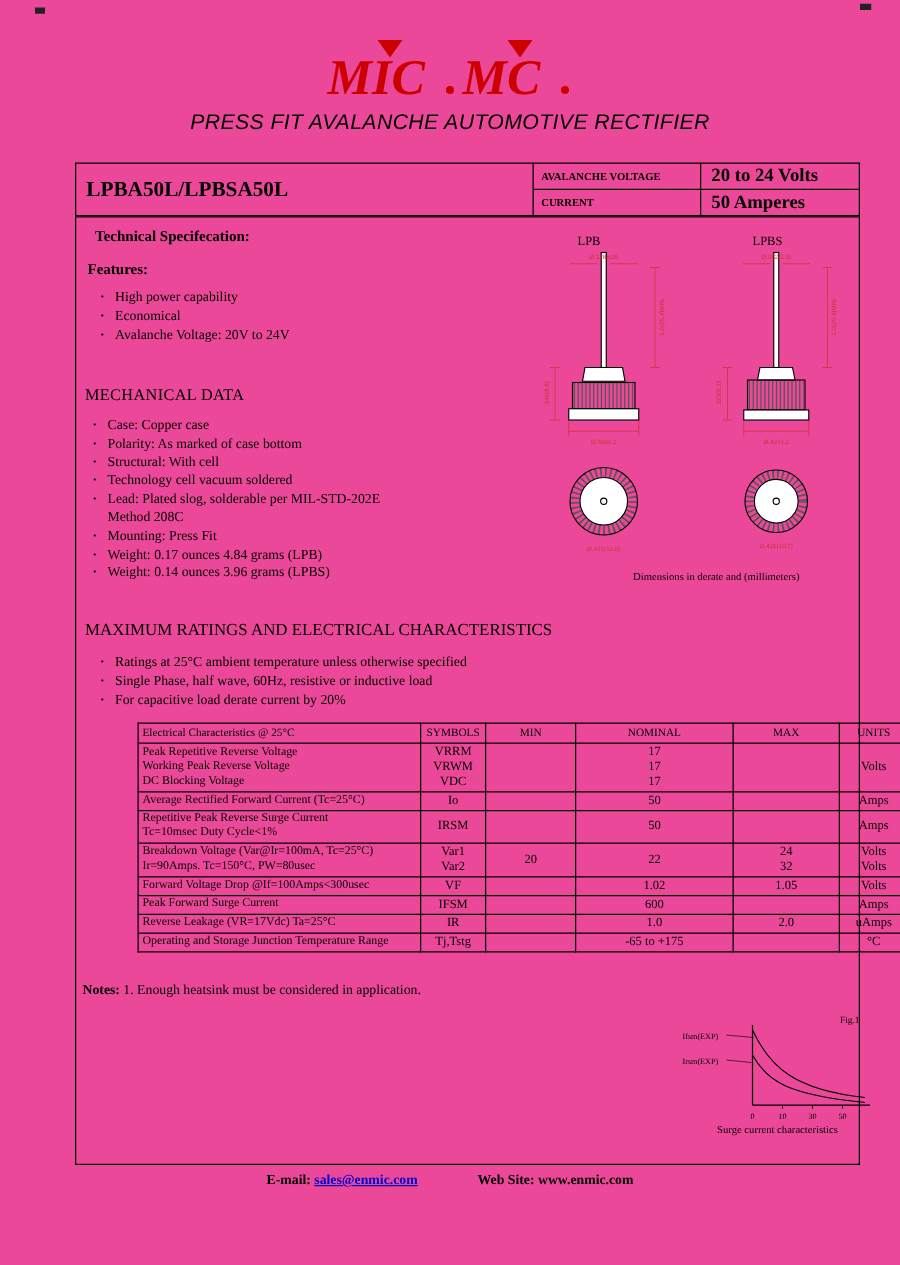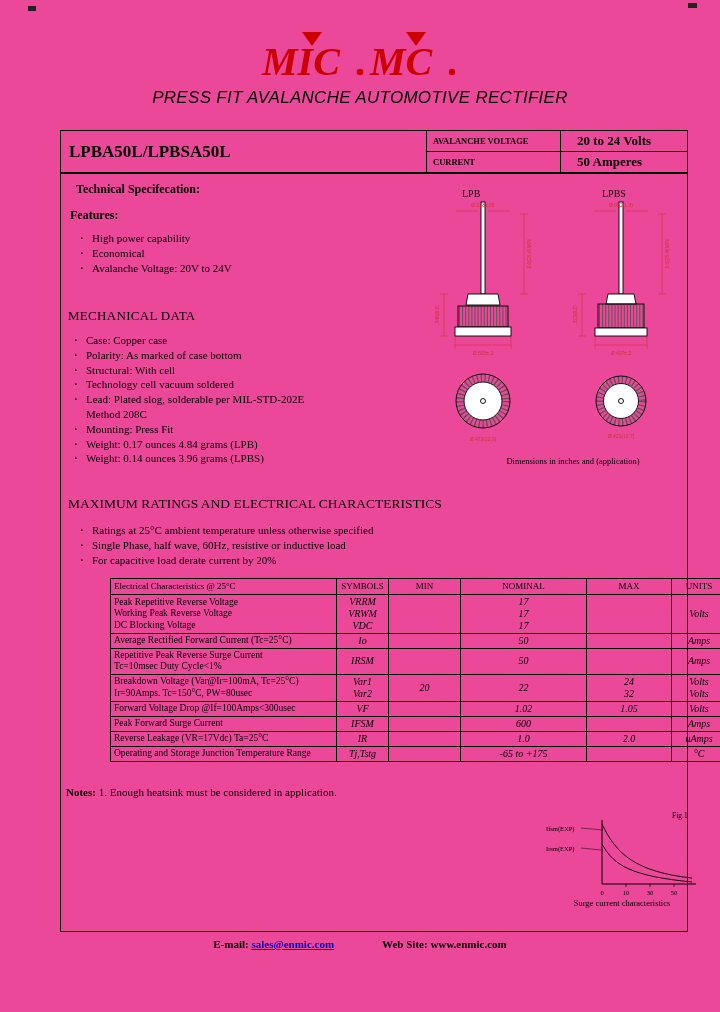--- a/index.html
+++ b/index.html
@@ -25,21 +25,21 @@
   .part-box {
     position:absolute; left:60px; top:130px; width:628px; height:43px;
     border:1.5px solid #000; display:flex;
   }
   .part-left { width:365px; display:flex; align-items:center; padding-left:8px;
     font-size:17px; font-weight:bold; }
   .part-right { flex:1; display:flex; flex-direction:column; border-left:1px solid #000; }
   .part-row { flex:1; display:flex; }
   .part-row + .part-row { border-top:1px solid #000; }
   .part-lbl { width:133px; font-weight:bold; font-size:8.5px; display:flex; align-items:center; padding-left:6px; }
-  .part-val { flex:1; border-left:1px solid #000; font-weight:bold; font-size:13px; display:flex; align-items:center; padding-left:16px; }
+  .part-val { flex:1; border-left:1px solid #000; font-weight:bold; font-size:15px; display:flex; align-items:center; padding-left:8px; }
 
   
   .main-box { position:absolute; left:60px; top:173px; width:628px; height:759px; border:1.5px solid #000; }
 
   .h-spec { position:absolute; left:76px; top:182px; font-size:12px; font-weight:bold; }
   .h-feat { position:absolute; left:70px; top:208px; font-size:12px; font-weight:bold; }
   .h-mech { position:absolute; left:68px; top:308px; font-size:13px; letter-spacing:.3px; }
   .h-max  { position:absolute; left:68px; top:496px; font-size:13.5px; }
 
   .blist { position:absolute; font-size:11px; }
@@ -53,21 +53,21 @@
   
   .tbl-wrap { position:absolute; left:62px; top:578px; }
   table.spec { border-collapse:collapse; table-layout:fixed; width:616px; font-size:10px;margin-left:48px; }
   table.spec th, table.spec td {
     border:1px solid #000; padding:1px 3px; vertical-align:middle;
     white-space:pre-line; line-height:1.2; overflow:hidden;
   }
   table.spec th { font-weight:normal; font-size:9px; text-align:center; height:16px; }
   table.spec th.hl { text-align:left; }
   td.cc { text-align:left; font-size:9.5px; }
-  td.cv { text-align:center;font-style:italic; }
+  td.cv { text-align:center; }
 
   .notes-line { position:absolute; left:66px; top:786px; font-size:11px; }
   .notes-line .nlbl { font-weight:bold; }
 
   .fig-caption { position:absolute; left:540px; top:898px; width:164px; text-align:center; font-size:8.5px; }
 
   
   .footer { position:absolute; left:0; top:938px; width:720px; text-align:center;
     font-size:11px; font-weight:bold; }
   .footer .gap { display:inline-block; width:48px; }
@@ -199,21 +199,21 @@
     </g>
     <g fill="#cc3333" font-size="5" text-anchor="middle" font-family="Liberation Sans, sans-serif">
       <text x="55" y="9">Ø.052(1.3)</text>
       <text transform="translate(103,56) rotate(-90)">1.0(25.4)MIN</text>
       <text transform="translate(11,117) rotate(-90)">.323(8.2)</text>
       <text x="55" y="157">Ø.437±.2</text>
       <text x="55" y="240">Ø.421(10.7)</text>
     </g>
   </svg>
 
-  <div class="dim-caption">Dimensions in inches and (application)</div>
+  <div class="dim-caption">Dimensions in derate and (millimeters)</div>
 
   <div class="h-max">MAXIMUM RATINGS AND ELECTRICAL CHARACTERISTICS</div>
 
   <div class="blist" style="left:78px;top:523px;width:430px;">
     <div class="item">Ratings at 25°C  ambient temperature unless otherwise specified</div>
     <div class="item">Single Phase, half wave, 60Hz, resistive or inductive load</div>
     <div class="item">For capacitive load derate current by 20%</div>
   </div>
 
   <div class="tbl-wrap">

